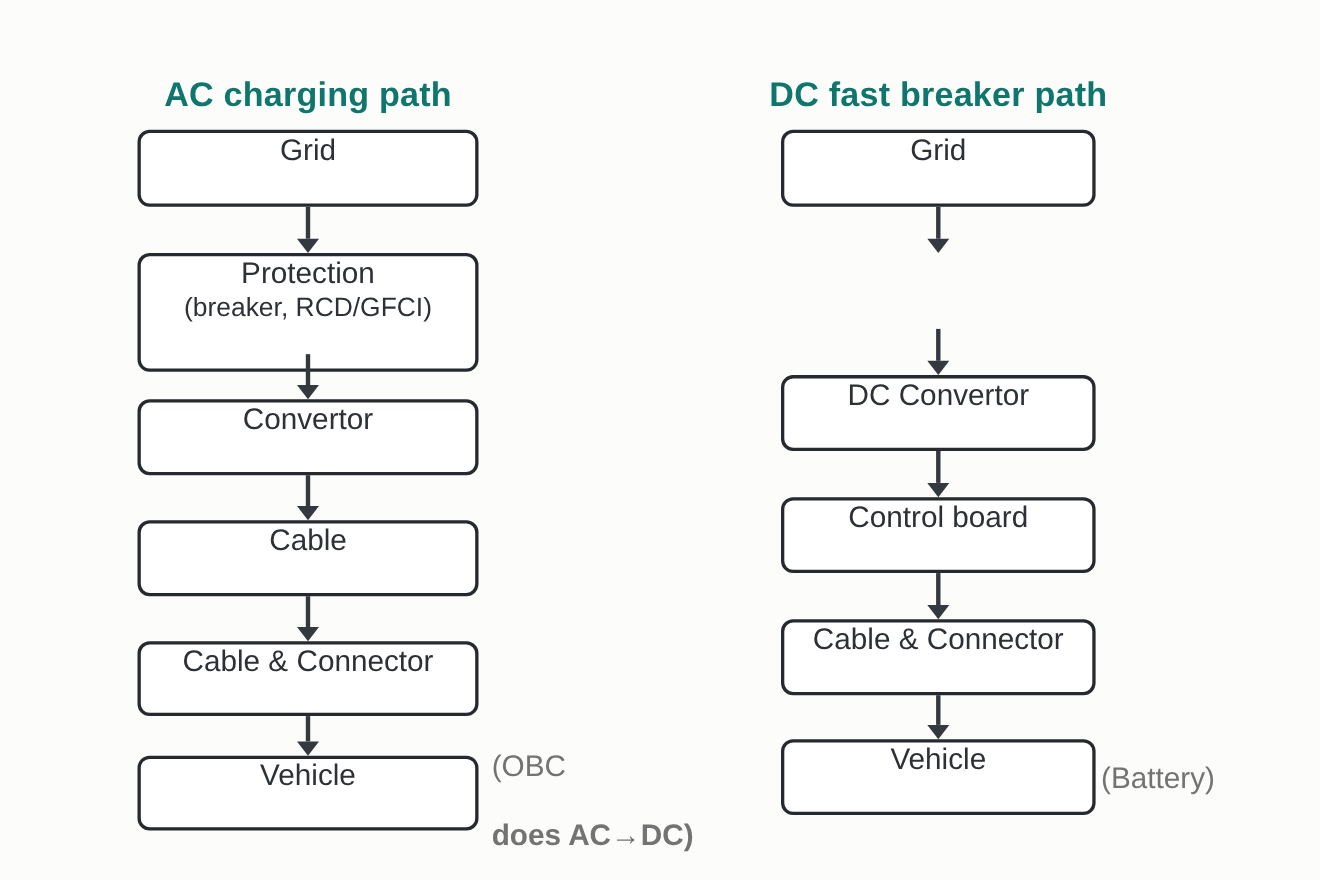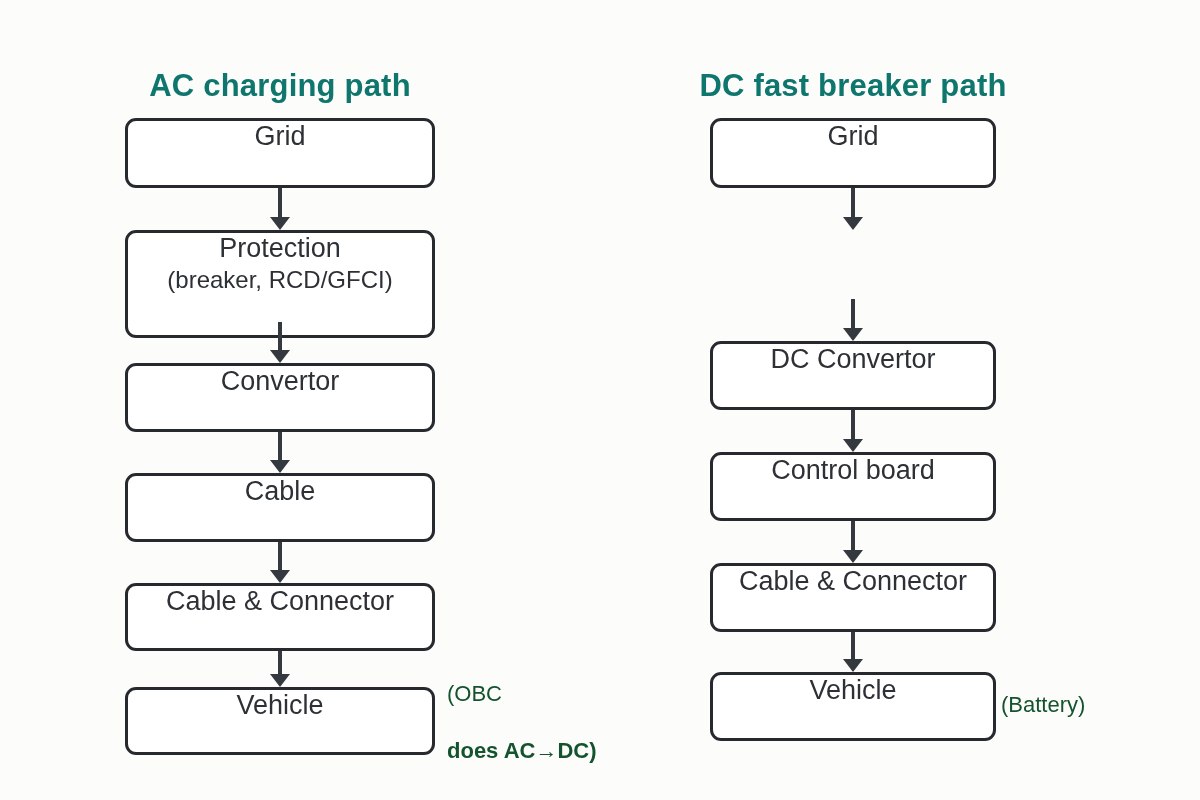--- a/index.html
+++ b/index.html
@@ -66,23 +66,23 @@
   .arrow .shaft { width: 4px; flex: 1 1 auto; background: #34383f; }
   .arrow .head {
     width: 0; height: 0;
     border-left: 10px solid transparent;
     border-right: 10px solid transparent;
     border-top: 13px solid #34383f;
   }
 
   .annotation {
     position: absolute;
-    font-size: 22px;
+    font-size: 27px;
     line-height: 1.25;
-    color: #14532d;
+    color: #737373;
     white-space: nowrap;
   }
   .annotation .line2 { font-weight: 600; margin-top: 29px; }
 </style>
 </head>
 <body>
 
 <div class="canvas">
 
   <section class="col col-ac">

